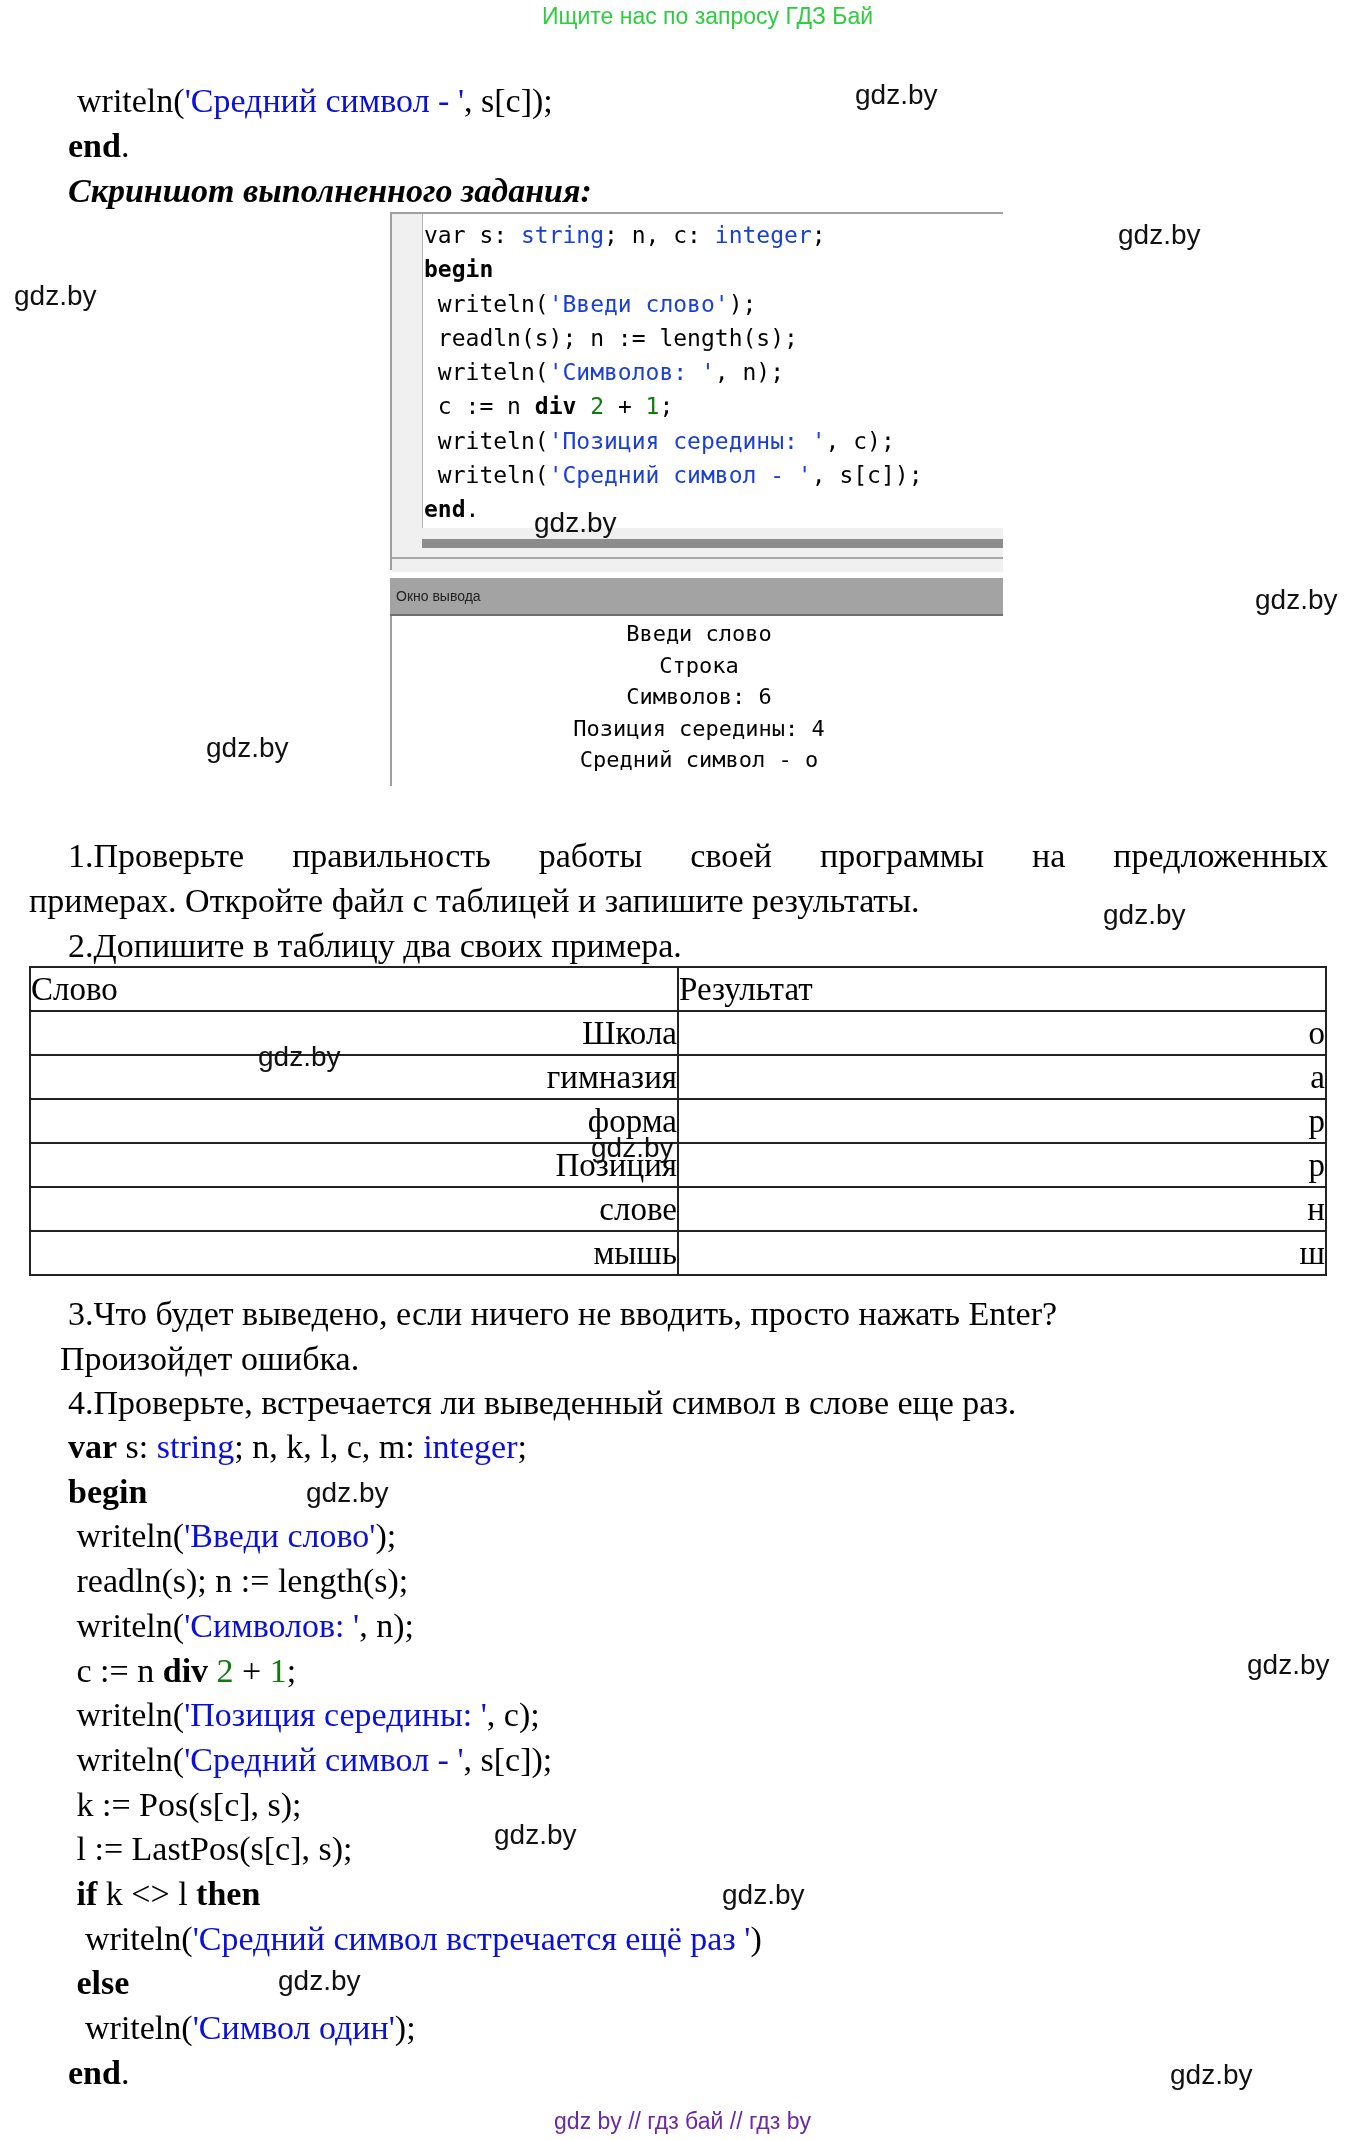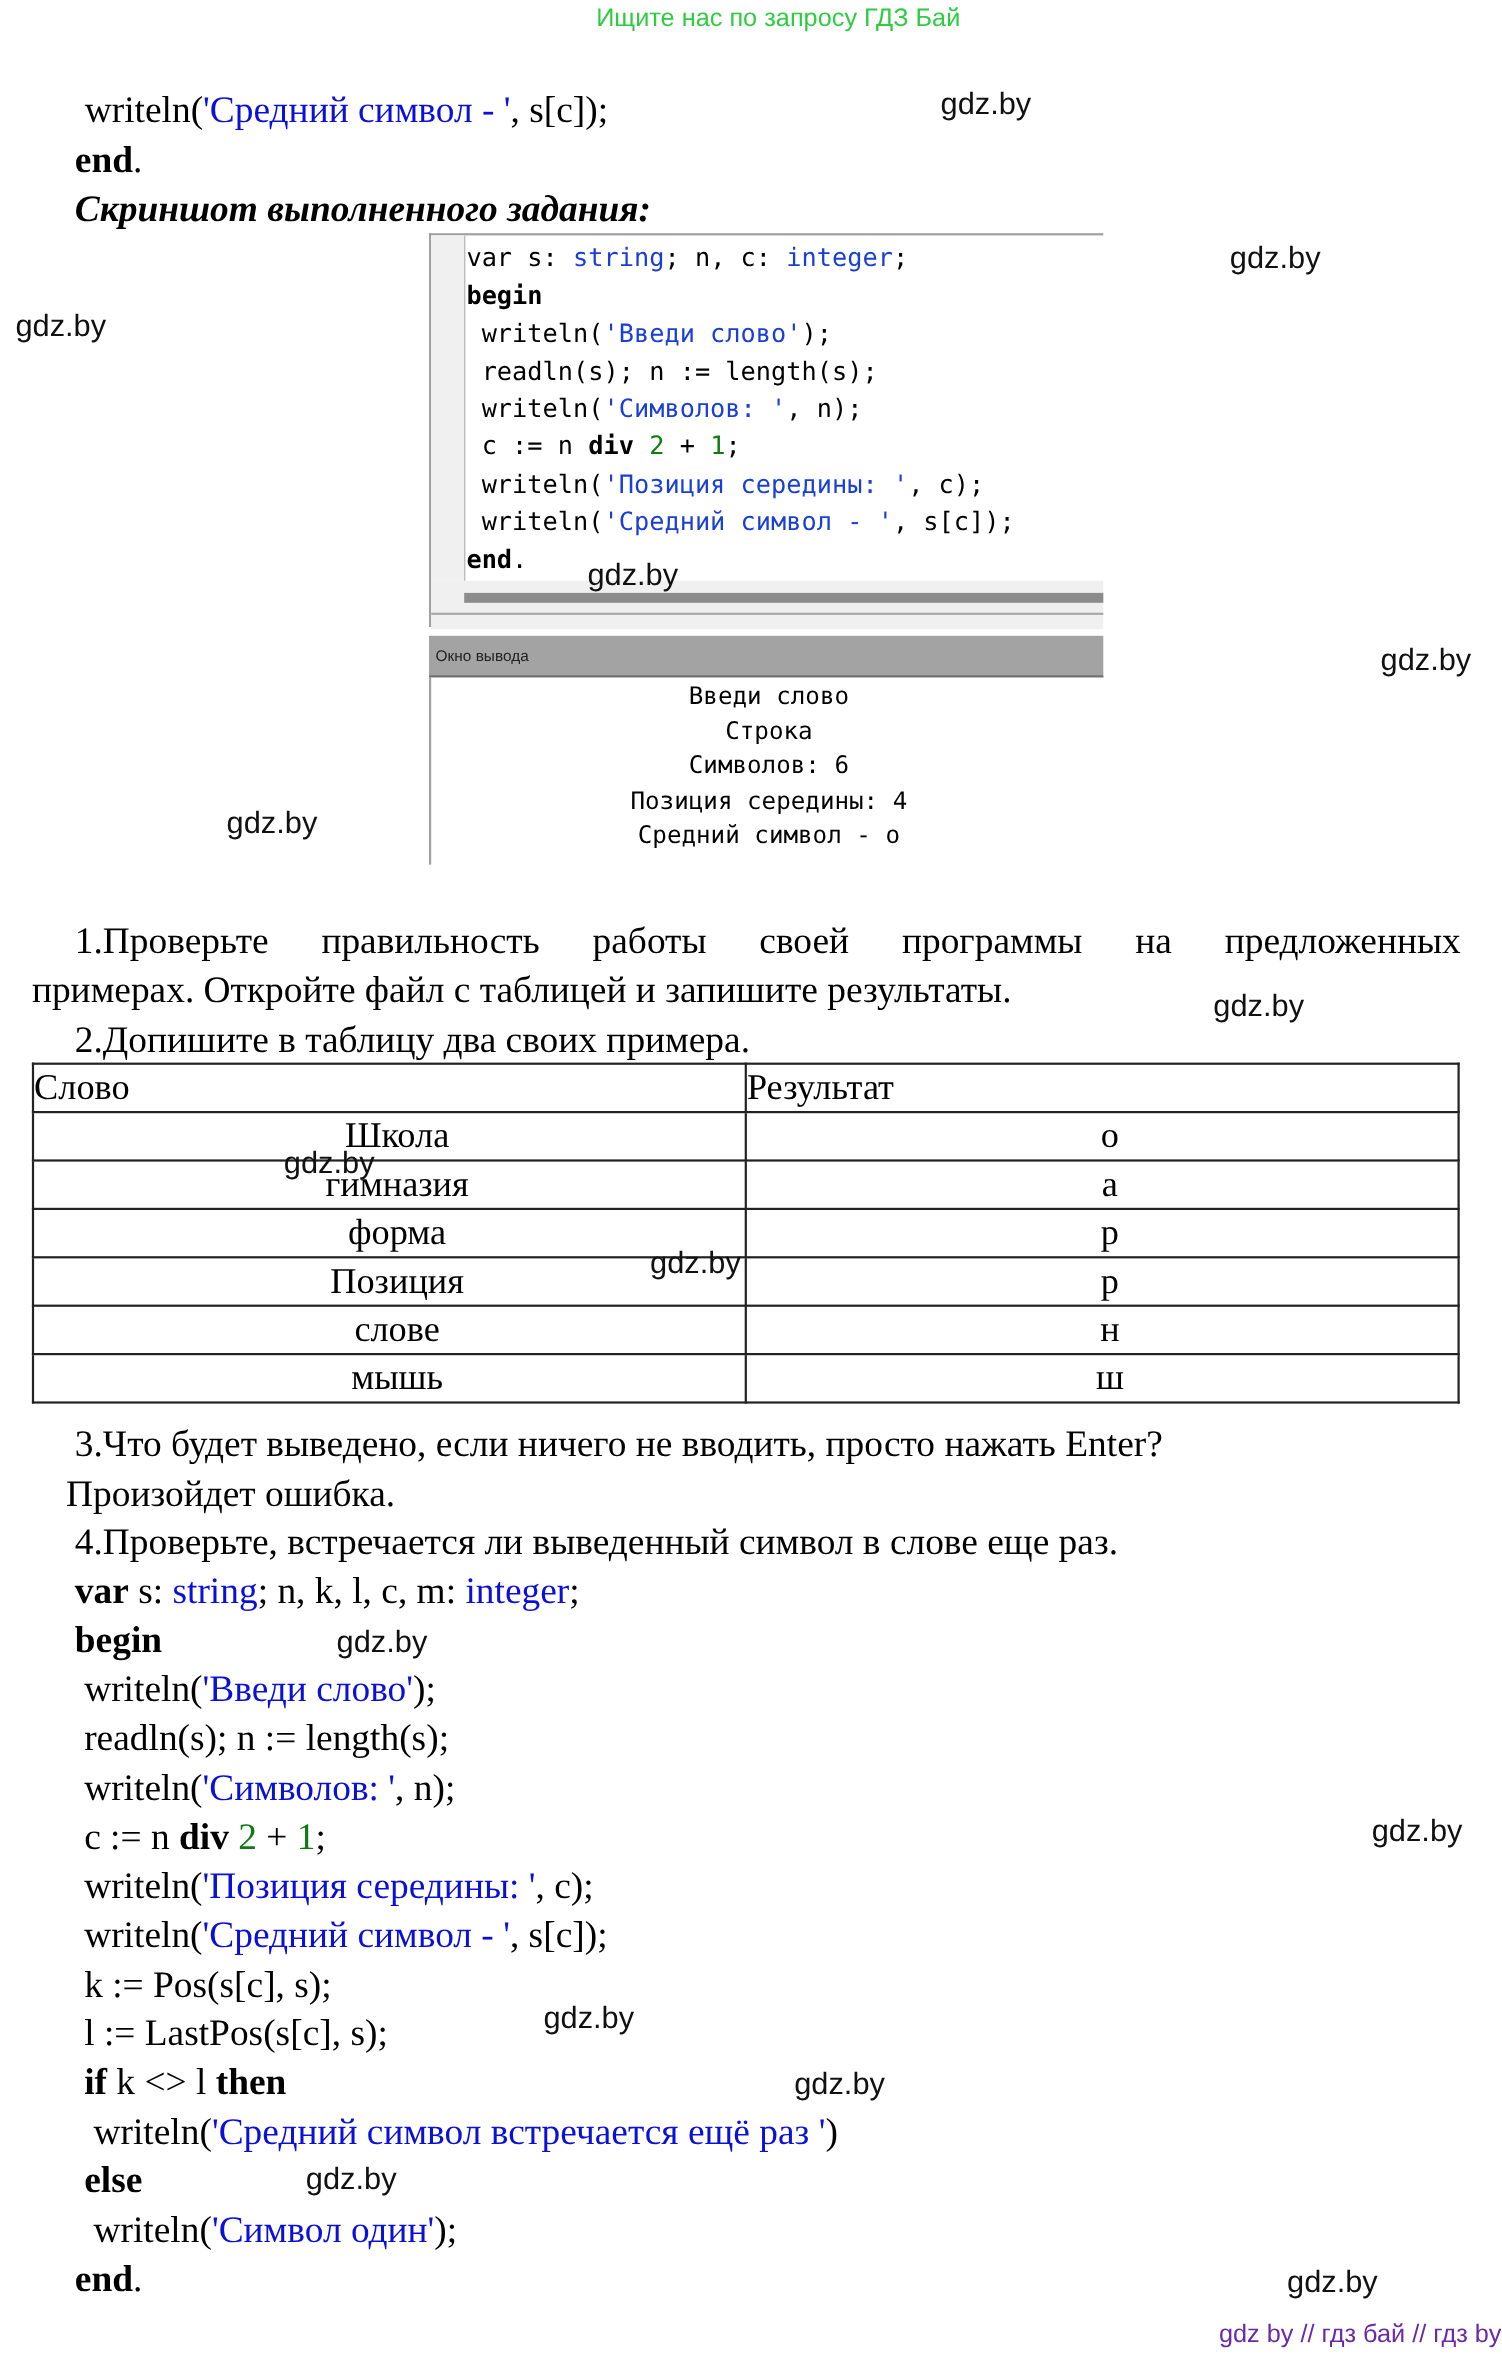--- a/index.html
+++ b/index.html
@@ -26,24 +26,24 @@
               border-bottom:2px solid #6e6e6e; box-sizing:border-box; font-family:"Liberation Sans", sans-serif;
               font-size:14px; color:#222; line-height:36px; padding-left:6px; }
   .out-body { position:absolute; left:390px; top:616px; width:613px; height:170px; background:#fff;
               border-left:2px solid #a0a0a0; box-sizing:border-box; font-family:"DejaVu Sans Mono", monospace;
               font-size:22px; line-height:31.5px; padding-left:3px; padding-top:2px; }
   .out-body .line { white-space:pre;text-align:center; }
   
   table.res { position:absolute; left:29px; top:966px; width:1298px; border-collapse:collapse;
               font-family:"Liberation Serif", serif; font-size:33px; }
   table.res td, table.res th { border:2px solid #222; height:42px; padding:0 0 0 14px; line-height:42px;
-              font-weight:normal; text-align:center; vertical-align:middle; }
+              font-weight:normal; text-align:right; vertical-align:middle; }
   table.res th { text-align:left; padding:0; }
   table.res col.c1 { width:648px; }
-  .footer { position:absolute; top:2108px; left:0; width:1365px; text-align:right; font-family:"Liberation Sans", sans-serif;
+  .footer { position:absolute; top:2108px; left:0; width:1365px; text-align:center; font-family:"Liberation Sans", sans-serif;
             font-size:23px; color:#6a2aa8; }
 </style>
 </head>
 <body>
 
 <div class="abs banner" style="top:2px;">Ищите нас по запросу ГДЗ Бай</div>
 
 <div class="abs serif" style="left:77px; top:78px;"><span>writeln(</span><span class="str">'Средний символ - '</span><span>, s[c]);</span></div>
 <div class="abs serif" style="left:68px; top:123px;"><span class="kw">end</span><span>.</span></div>
 <div class="abs serif italic-head" style="left:68px; top:168px;">Скриншот выполненного задания:</div>

